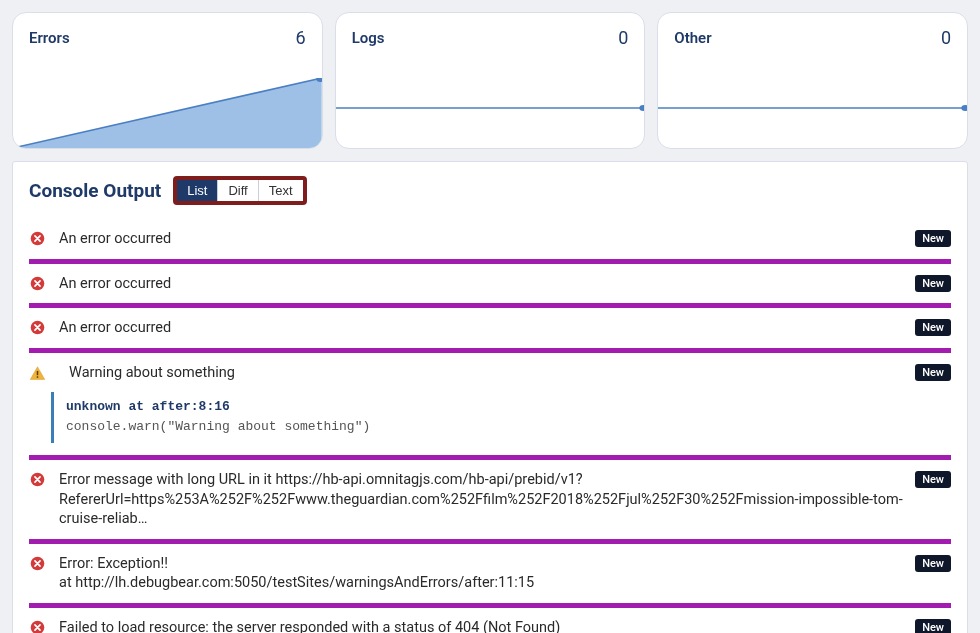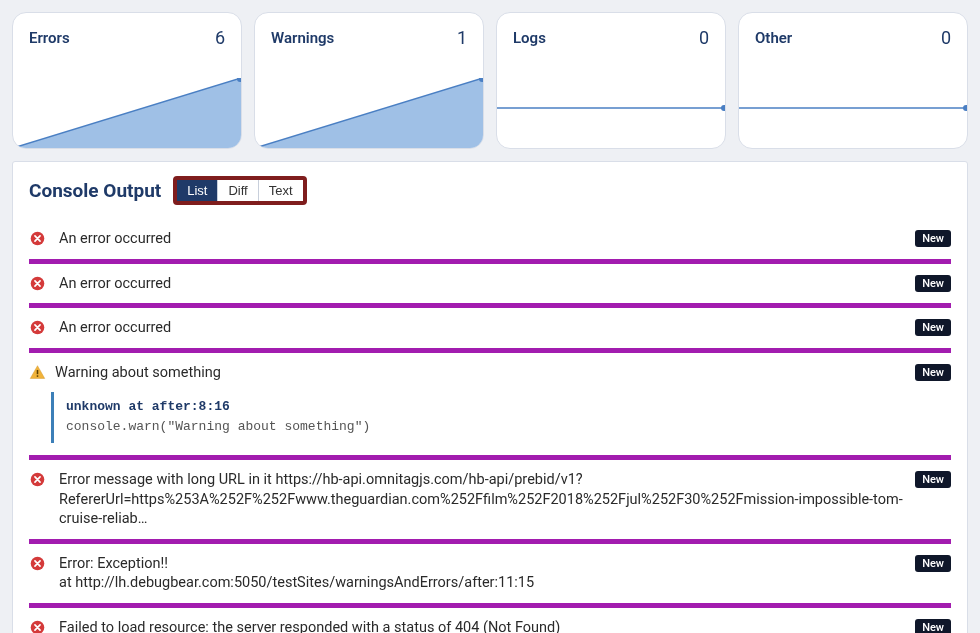--- a/index.html
+++ b/index.html
@@ -156,33 +156,20 @@
     </div>
     <div class="card-chart">
       <svg viewBox="0 0 230 70" preserveAspectRatio="none">
         <polygon points="0,70 230,0 230,70" fill="#9fc0e6"></polygon>
         <polyline points="0,70 230,0" stroke="#4a7fc3" stroke-width="1.5" fill="none"></polyline>
         <circle cx="229" cy="1" r="3" fill="#4a7fc3"></circle>
       </svg>
     </div>
   </div>
 
-  <div class="card">
-    <div class="card-header">
-      <span class="card-title">Warnings</span>
-      <span class="card-count">1</span>
-    </div>
-    <div class="card-chart">
-      <svg viewBox="0 0 230 70" preserveAspectRatio="none">
-        <polygon points="0,70 230,0 230,70" fill="#9fc0e6"></polygon>
-        <polyline points="0,70 230,0" stroke="#4a7fc3" stroke-width="1.5" fill="none"></polyline>
-        <circle cx="229" cy="1" r="3" fill="#4a7fc3"></circle>
-      </svg>
-    </div>
-  </div>
 
   <div class="card">
     <div class="card-header">
       <span class="card-title">Logs</span>
       <span class="card-count">0</span>
     </div>
     <div class="card-chart">
       <svg viewBox="0 0 230 70" preserveAspectRatio="none">
         <line x1="0" y1="30" x2="230" y2="30" stroke="#4a7fc3" stroke-width="1.5"></line>
         <circle cx="229" cy="30" r="3" fill="#4a7fc3"></circle>
@@ -250,21 +237,21 @@
             <path d="M7 7l6 6M13 7l-6 6" stroke="#fff" stroke-width="2" stroke-linecap="round"></path>
           </svg>
       </span>
       <div class="row-body">
           <div class="row-msg">An error occurred</div>
         </div>
       <span class="row-badge">New</span>
     </div>
 
     <div class="row" style="display:block;">
-      <div style="display:flex;align-items:center;gap:8px;">
+      <div style="display:flex;align-items:flex-end;gap:22px;">
         <span class="row-icon">
           <svg class="ic-warn" viewBox="0 0 20 20">
               <path d="M10 2 L18.5 17 H1.5 Z" fill="#f1b33a" stroke="#cc8f1f" stroke-width="0.5"></path>
               <rect x="9.1" y="7" width="1.8" height="5" fill="#5a3e00"></rect>
               <rect x="9.1" y="13.3" width="1.8" height="1.8" fill="#5a3e00"></rect>
             </svg>
         </span>
         <div class="row-body">
             <div class="row-msg">Warning about something</div>
           </div>

